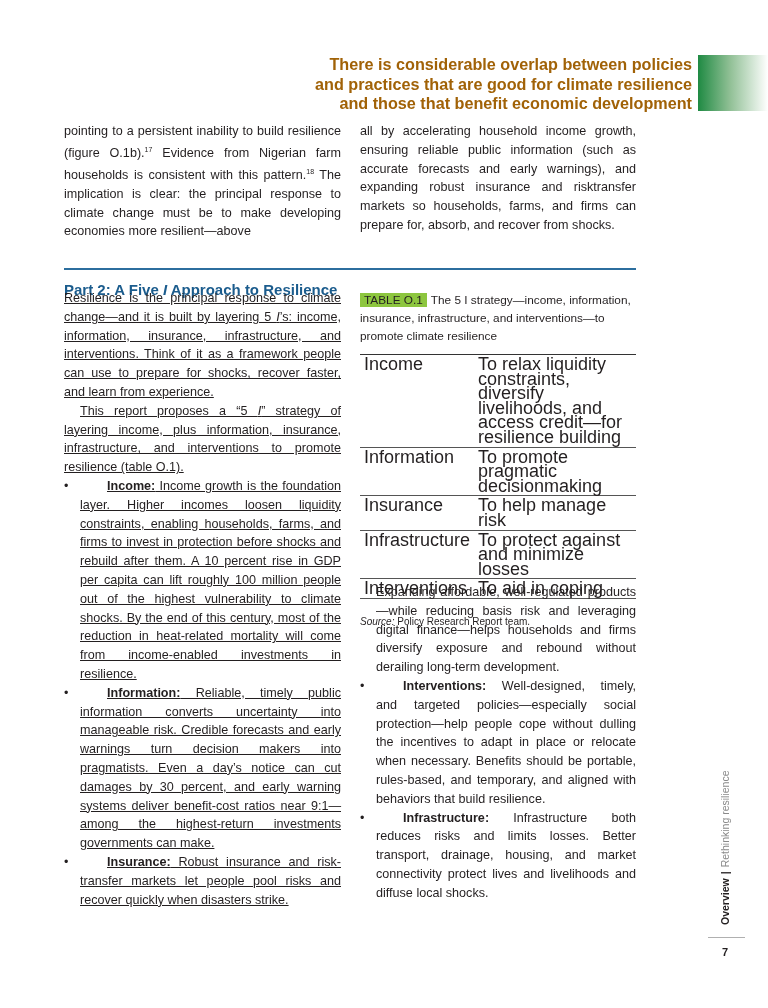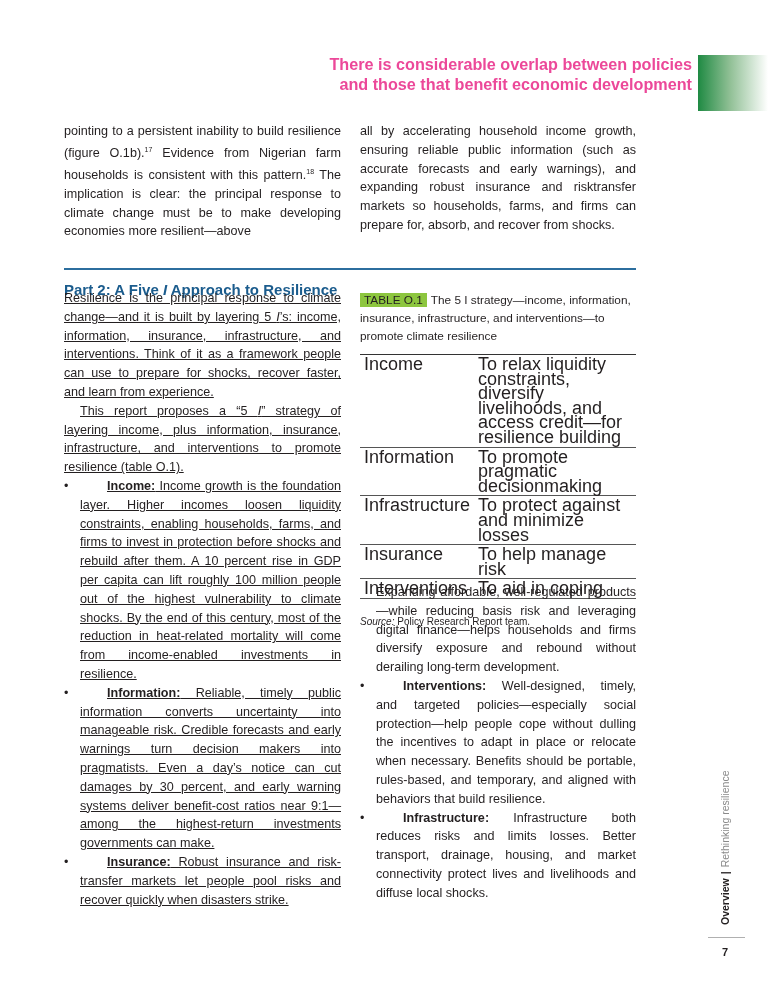--- a/index.html
+++ b/index.html
@@ -1,21 +1,21 @@
 <!DOCTYPE html>
 <html><head>
 <meta charset="utf-8">
 <style>
   * { box-sizing: border-box; margin: 0; padding: 0; }
   html, body { width: 768px; height: 1008px; background: #ffffff; overflow: hidden; }
   body { position: relative; font-family: "Liberation Sans", sans-serif; color: #231f20; }
 
   .pull-quote {
     position: absolute; right: 76px; top: 55px; width: 420px;
-    text-align: right; color: #ec4899; font-weight: bold;
+    text-align: right; color: #a16207; font-weight: bold;
     font-size: 16.2px; line-height: 19.5px;
   }
   .green-bar {
     position: absolute; left: 698px; top: 55px; width: 70px; height: 56px;
     background: linear-gradient(to right, #1f8a43 0%, #8fbf94 45%, #ffffff 100%);
   }
 
   .body-text {
     position: absolute; font-size: 12.6px; line-height: 18.8px; text-align: justify;
     text-align-last: left;
@@ -56,20 +56,21 @@
   .side-label .sep { font-weight: bold; margin: 0 4px; }
   .side-label .g { color: #8a8a8a; }
   .side-rule { position: absolute; left: 708px; top: 937px; width: 37px; height: 1px; background: #b0b0b0; }
   .page-num { position: absolute; left: 722px; top: 946px; font-size: 11px; font-weight: bold; }
 </style>
 </head>
 <body>
 
 <div class="pull-quote">
   <div>There is considerable overlap between policies</div>
+  <div>and practices that are good for climate resilience</div>
   <div>and those that benefit economic development</div>
 </div>
 <div class="green-bar"></div>
 
 <div class="body-text col-left" style="top:122px;">
   <span>pointing to a persistent inability to build resilience (figure O.1b).</span><sup style="font-size:7px;">17</sup><span> Evidence from Nigerian farm households is consistent with this pattern.</span><sup style="font-size:7px;">18</sup><span> The implication is clear: the principal response to climate change must be to make developing economies more resilient—above</span>
 </div>
 
 <div class="body-text col-right" style="top:122px;">all by accelerating household income growth, ensuring reliable public information (such as accurate forecasts and early warnings), and expanding robust insurance and risktransfer markets so households, farms, and firms can prepare for, absorb, and recover from shocks.</div>
 
@@ -95,26 +96,26 @@
     <tbody>
         <tr>
           <td class="k">Income</td>
           <td>To relax liquidity constraints, diversify livelihoods, and access credit—for resilience building</td>
         </tr>
     <tr>
           <td class="k">Information</td>
           <td>To promote pragmatic decisionmaking</td>
         </tr>
     <tr>
+          <td class="k">Insurance</td>
+          <td>To help manage risk</td>
+        </tr>
+    <tr>
           <td class="k">Infrastructure</td>
           <td>To protect against and minimize losses</td>
-        </tr>
-    <tr>
-          <td class="k">Insurance</td>
-          <td>To help manage risk</td>
         </tr>
     <tr>
           <td class="k">Interventions</td>
           <td>To aid in coping</td>
         </tr>
   </tbody>
     </table>
   <div class="source"><i>Source:</i><span> Policy Research Report team.</span></div>
 </div>
 

